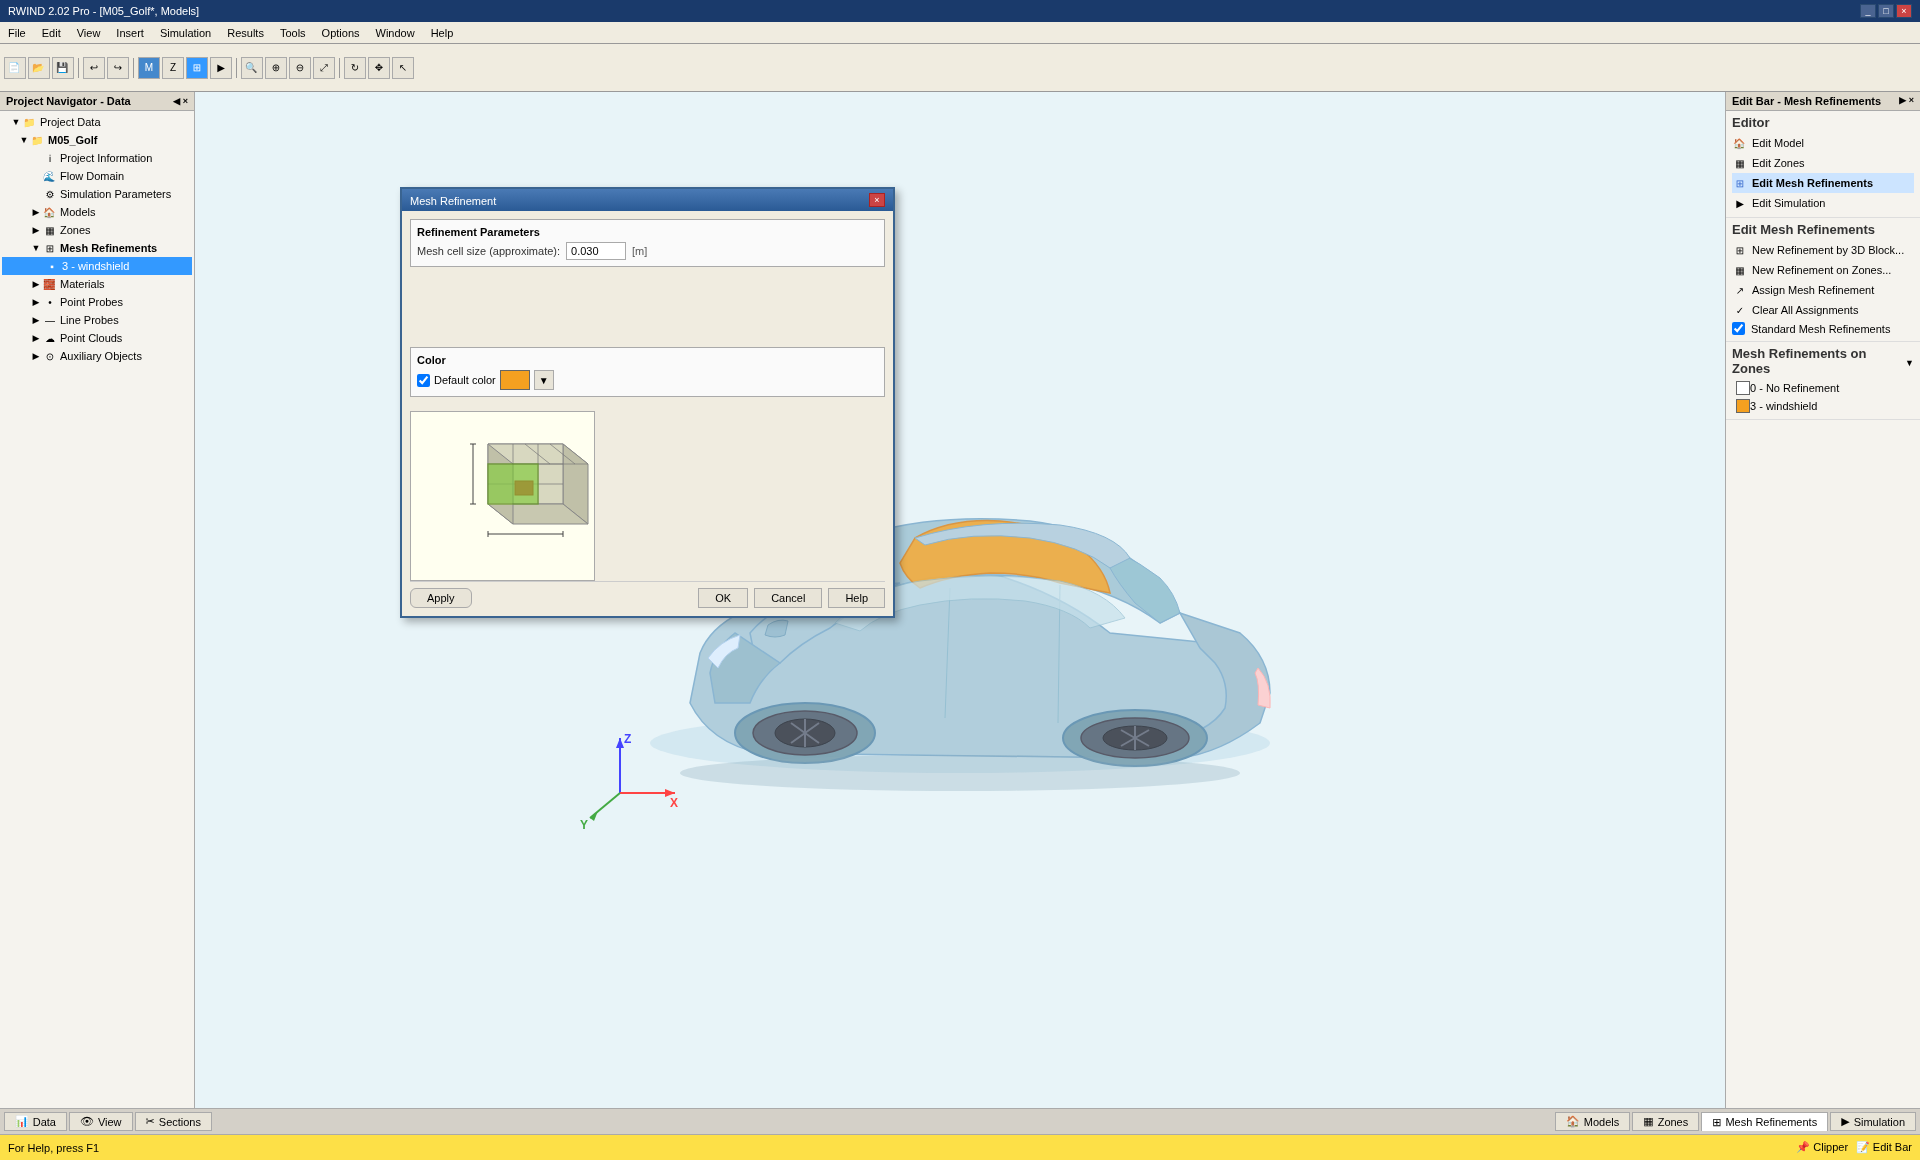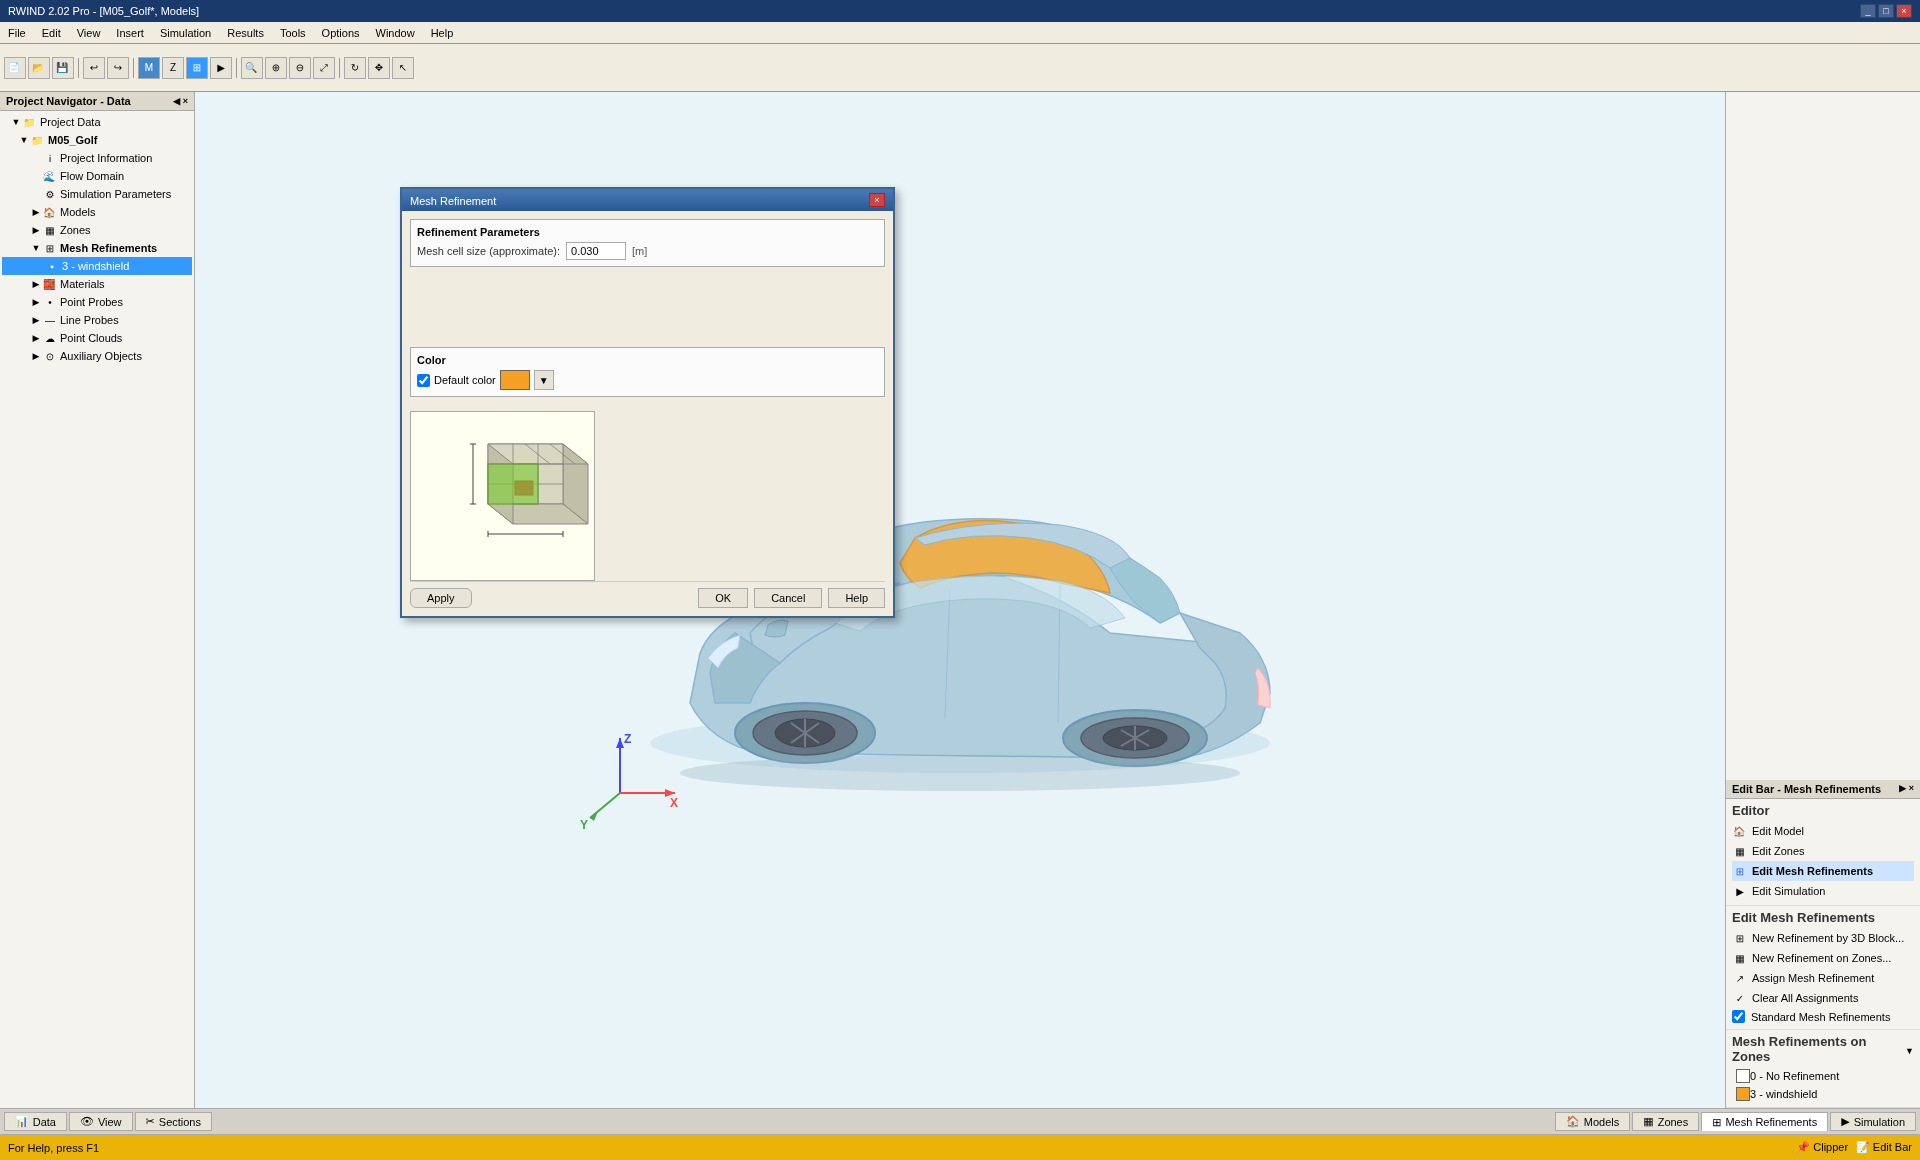--- a/index.html
+++ b/index.html
@@ -30,34 +30,34 @@
     .tree-item.selected { background: #3399ff; color: white; }
     .tree-label { font-size: 11px; }
     .tree-icon { width: 16px; height: 16px; margin-right: 2px; display: inline-flex; align-items: center; justify-content: center; font-size: 10px; }
     .expand-btn { width: 12px; height: 12px; display: inline-flex; align-items: center; justify-content: center; font-size: 9px; }
 
     
     #viewport { flex: 1; background: #e8f4f8; position: relative; overflow: hidden; }
     #viewport-info { background: #fff8dc; border: 1px solid #ccc; padding: 2px 6px; font-size: 11px; position: absolute; top: 0; left: 0; right: 0; }
 
     
-    #right-panel { width: 195px; background: #f5f3ee; border-left: 1px solid #aaa; display: flex; flex-direction: column; justify-content: flex-end; }
+    #right-panel { width: 195px; background: #f5f3ee; border-left: 1px solid #aaa; display: flex; flex-direction: column; }
     #right-header { background: #ddd8cc; padding: 3px 6px; font-size: 11px; font-weight: bold; border-bottom: 1px solid #aaa; display: flex; justify-content: space-between; }
     .right-section { padding: 4px 6px; border-bottom: 1px solid #ddd; }
     .right-section-title { font-size: 13px; font-weight: bold; margin-bottom: 3px; color: #333; }
     .right-item { display: flex; align-items: center; gap: 4px; padding: 2px 0; cursor: pointer; font-size: 11px; }
     .right-item-icon { width: 16px; height: 16px; display: inline-flex; align-items: center; justify-content: center; font-size: 10px; }
     .zone-item { display: flex; align-items: center; padding: 2px 4px; font-size: 11px; }
     .zone-color { width: 14px; height: 14px; border: 1px solid #666; }
 
     
     #bottom-tabs { background: #d4d0c8; height: 26px; display: flex; align-items: center; border-top: 1px solid #aaa; padding: 0 4px; gap: 2px; }
     .bottom-tab { background: #e8e4d8; border: 1px solid #aaa; padding: 2px 10px; font-size: 11px; cursor: pointer; display: flex; align-items: center; gap: 4px; }
     .bottom-tab.active { background: white; border-bottom: none; }
-    #statusbar { background: #eab308; height: 26px; display: flex; align-items: center; padding: 0 8px; font-size: 11px; border-top: 1px solid #aaa; }
+    #statusbar { background: #fde047; height: 26px; display: flex; align-items: center; padding: 0 8px; font-size: 11px; border-top: 1px solid #aaa; }
     #statusbar-right { margin-left: auto; display: flex; gap: 8px; }
 
     
     .car-viewport { position: absolute; top: 25px; left: 0; right: 0; bottom: 0; display: flex; align-items: center; justify-content: center; }
 
     
     #dialog-overlay { position: absolute; top: 0; left: 0; right: 0; bottom: 0; background: transparent; display: flex; align-items: flex-start; justify-content: flex-start; pointer-events: none; }
     #mesh-dialog { pointer-events: all; position: absolute; top: 95px; left: 205px; width: 495px; background: #f0ece0; border: 2px solid #3a6491; box-shadow: 4px 4px 8px rgba(0,0,0,0.3); }
     #dialog-titlebar { background: linear-gradient(to bottom, #4a7ab5, #2a5a95); color: white; padding: 4px 8px; display: flex; justify-content: space-between; align-items: flex-end; font-size: 11px; }
     #dialog-close { width: 16px; height: 14px; background: #cc4444; border: 1px solid #aa2222; color: white; font-size: 9px; cursor: pointer; display: flex; align-items: center; justify-content: center; }

